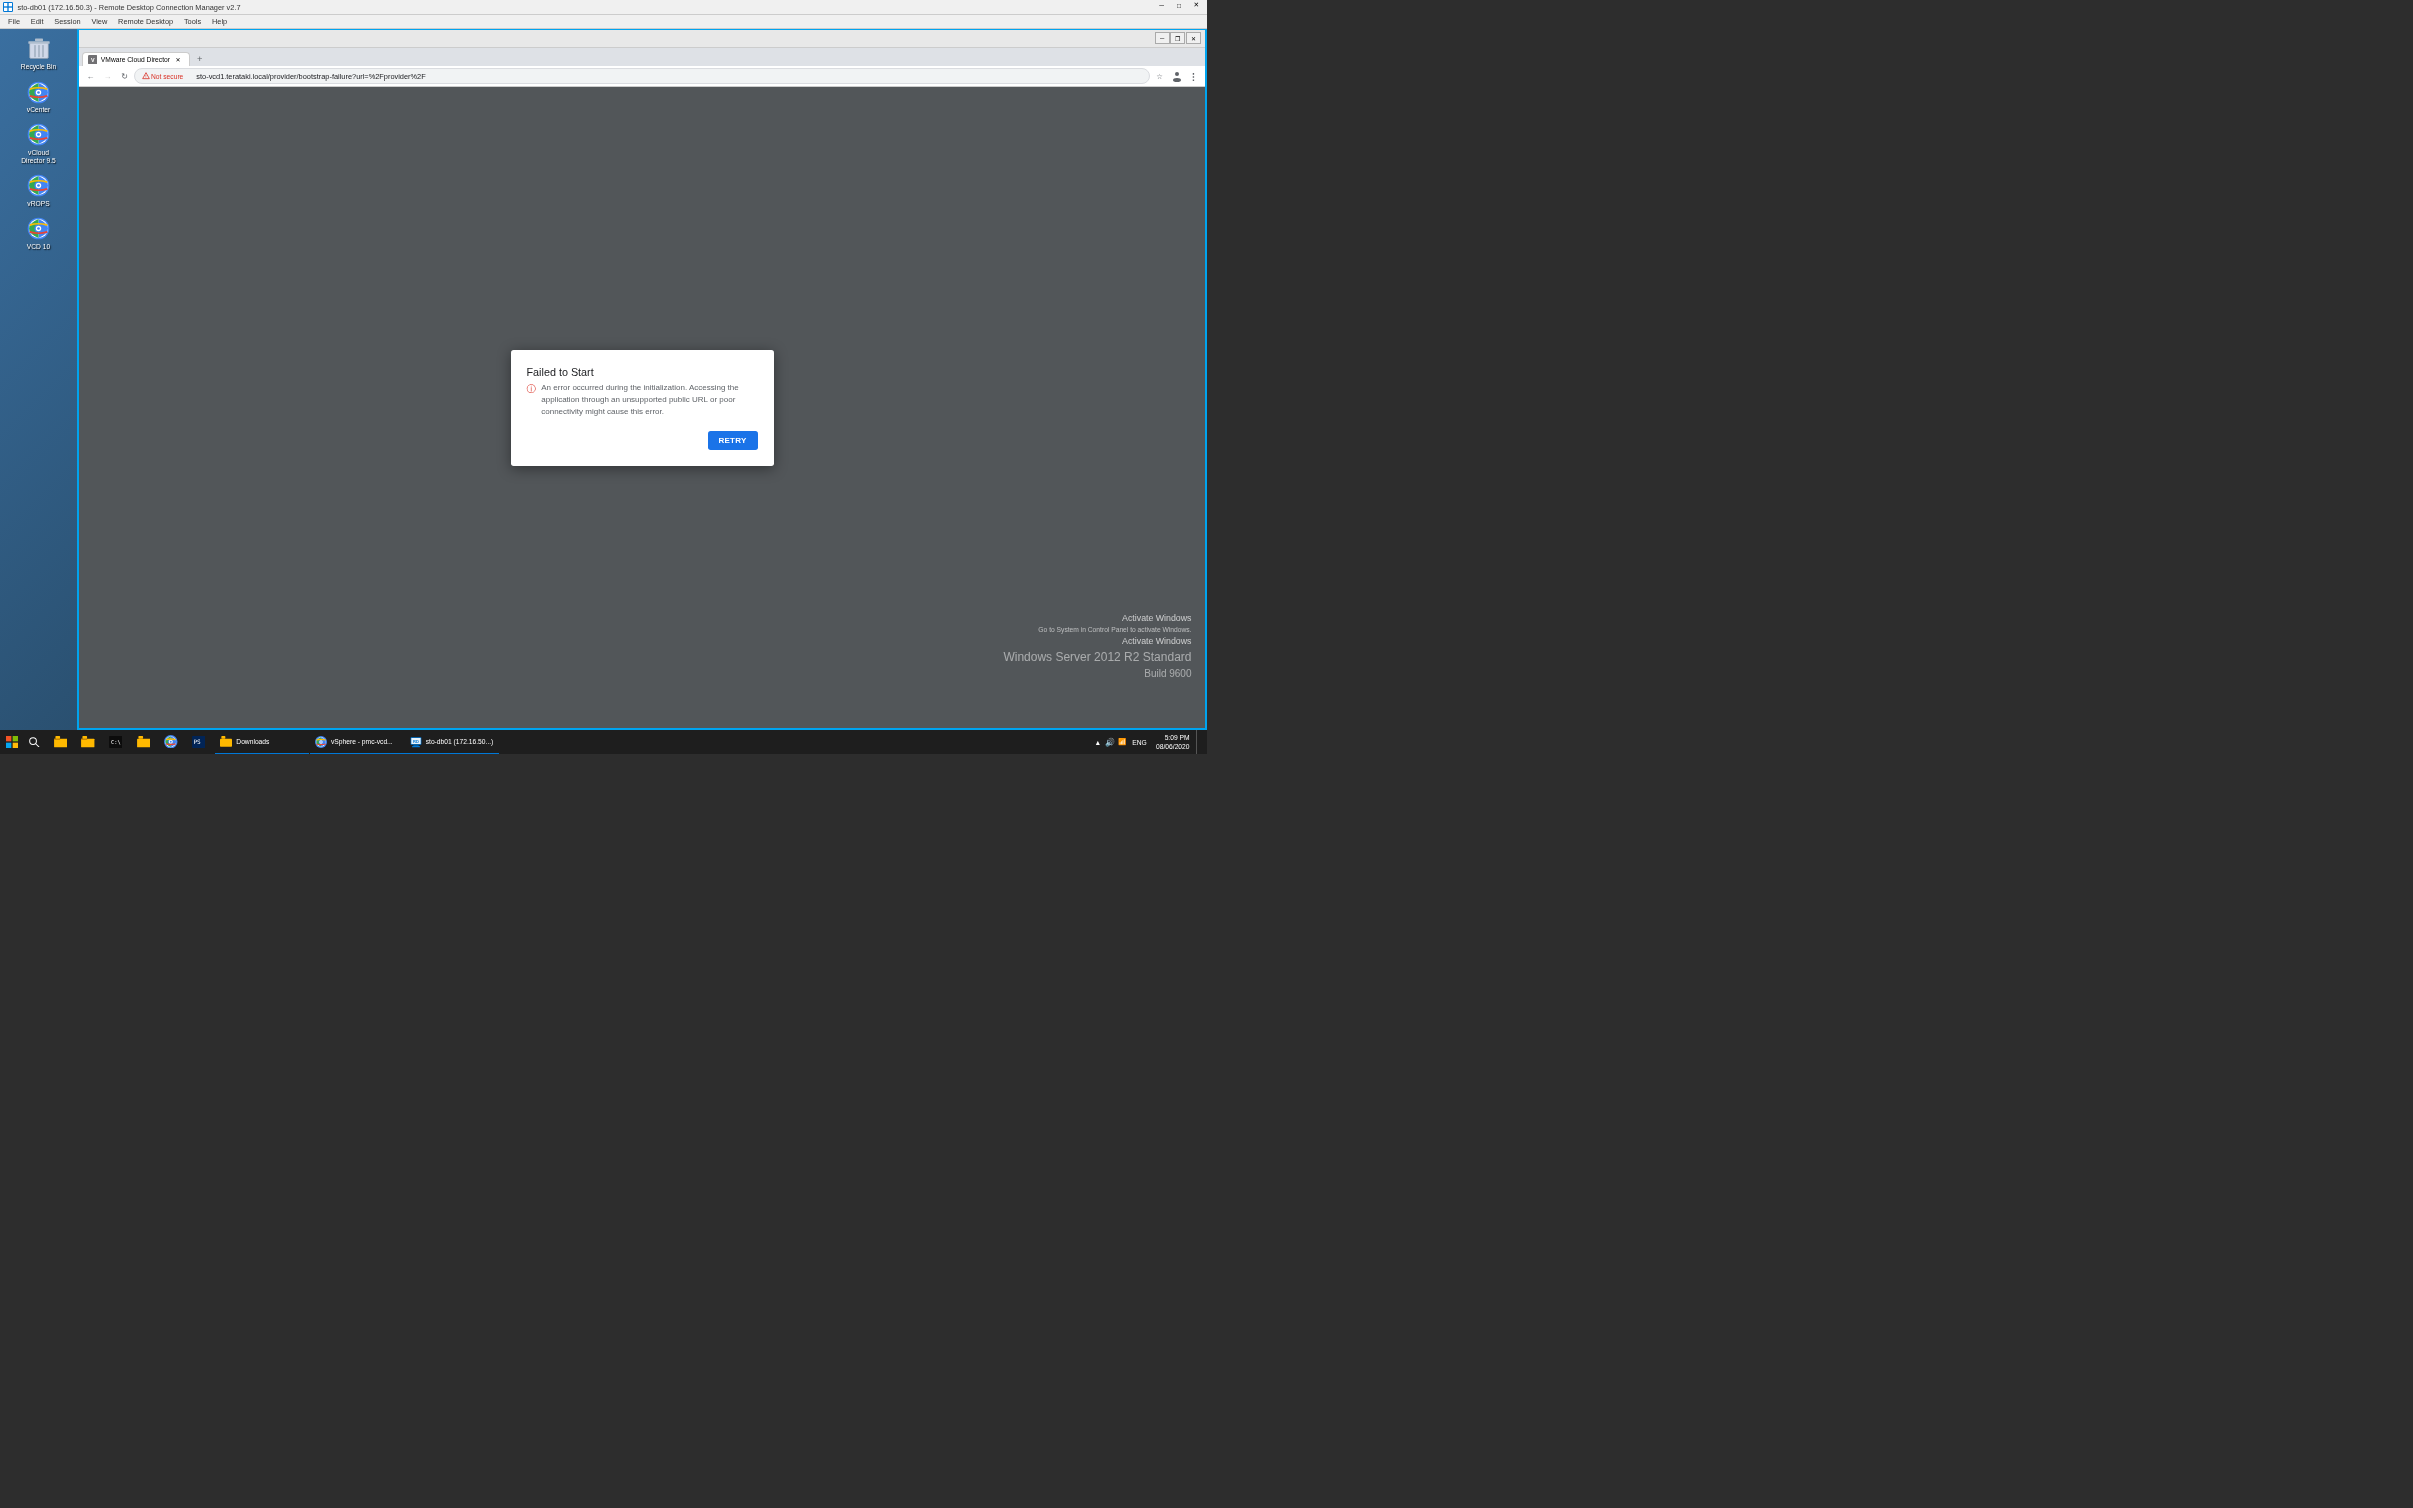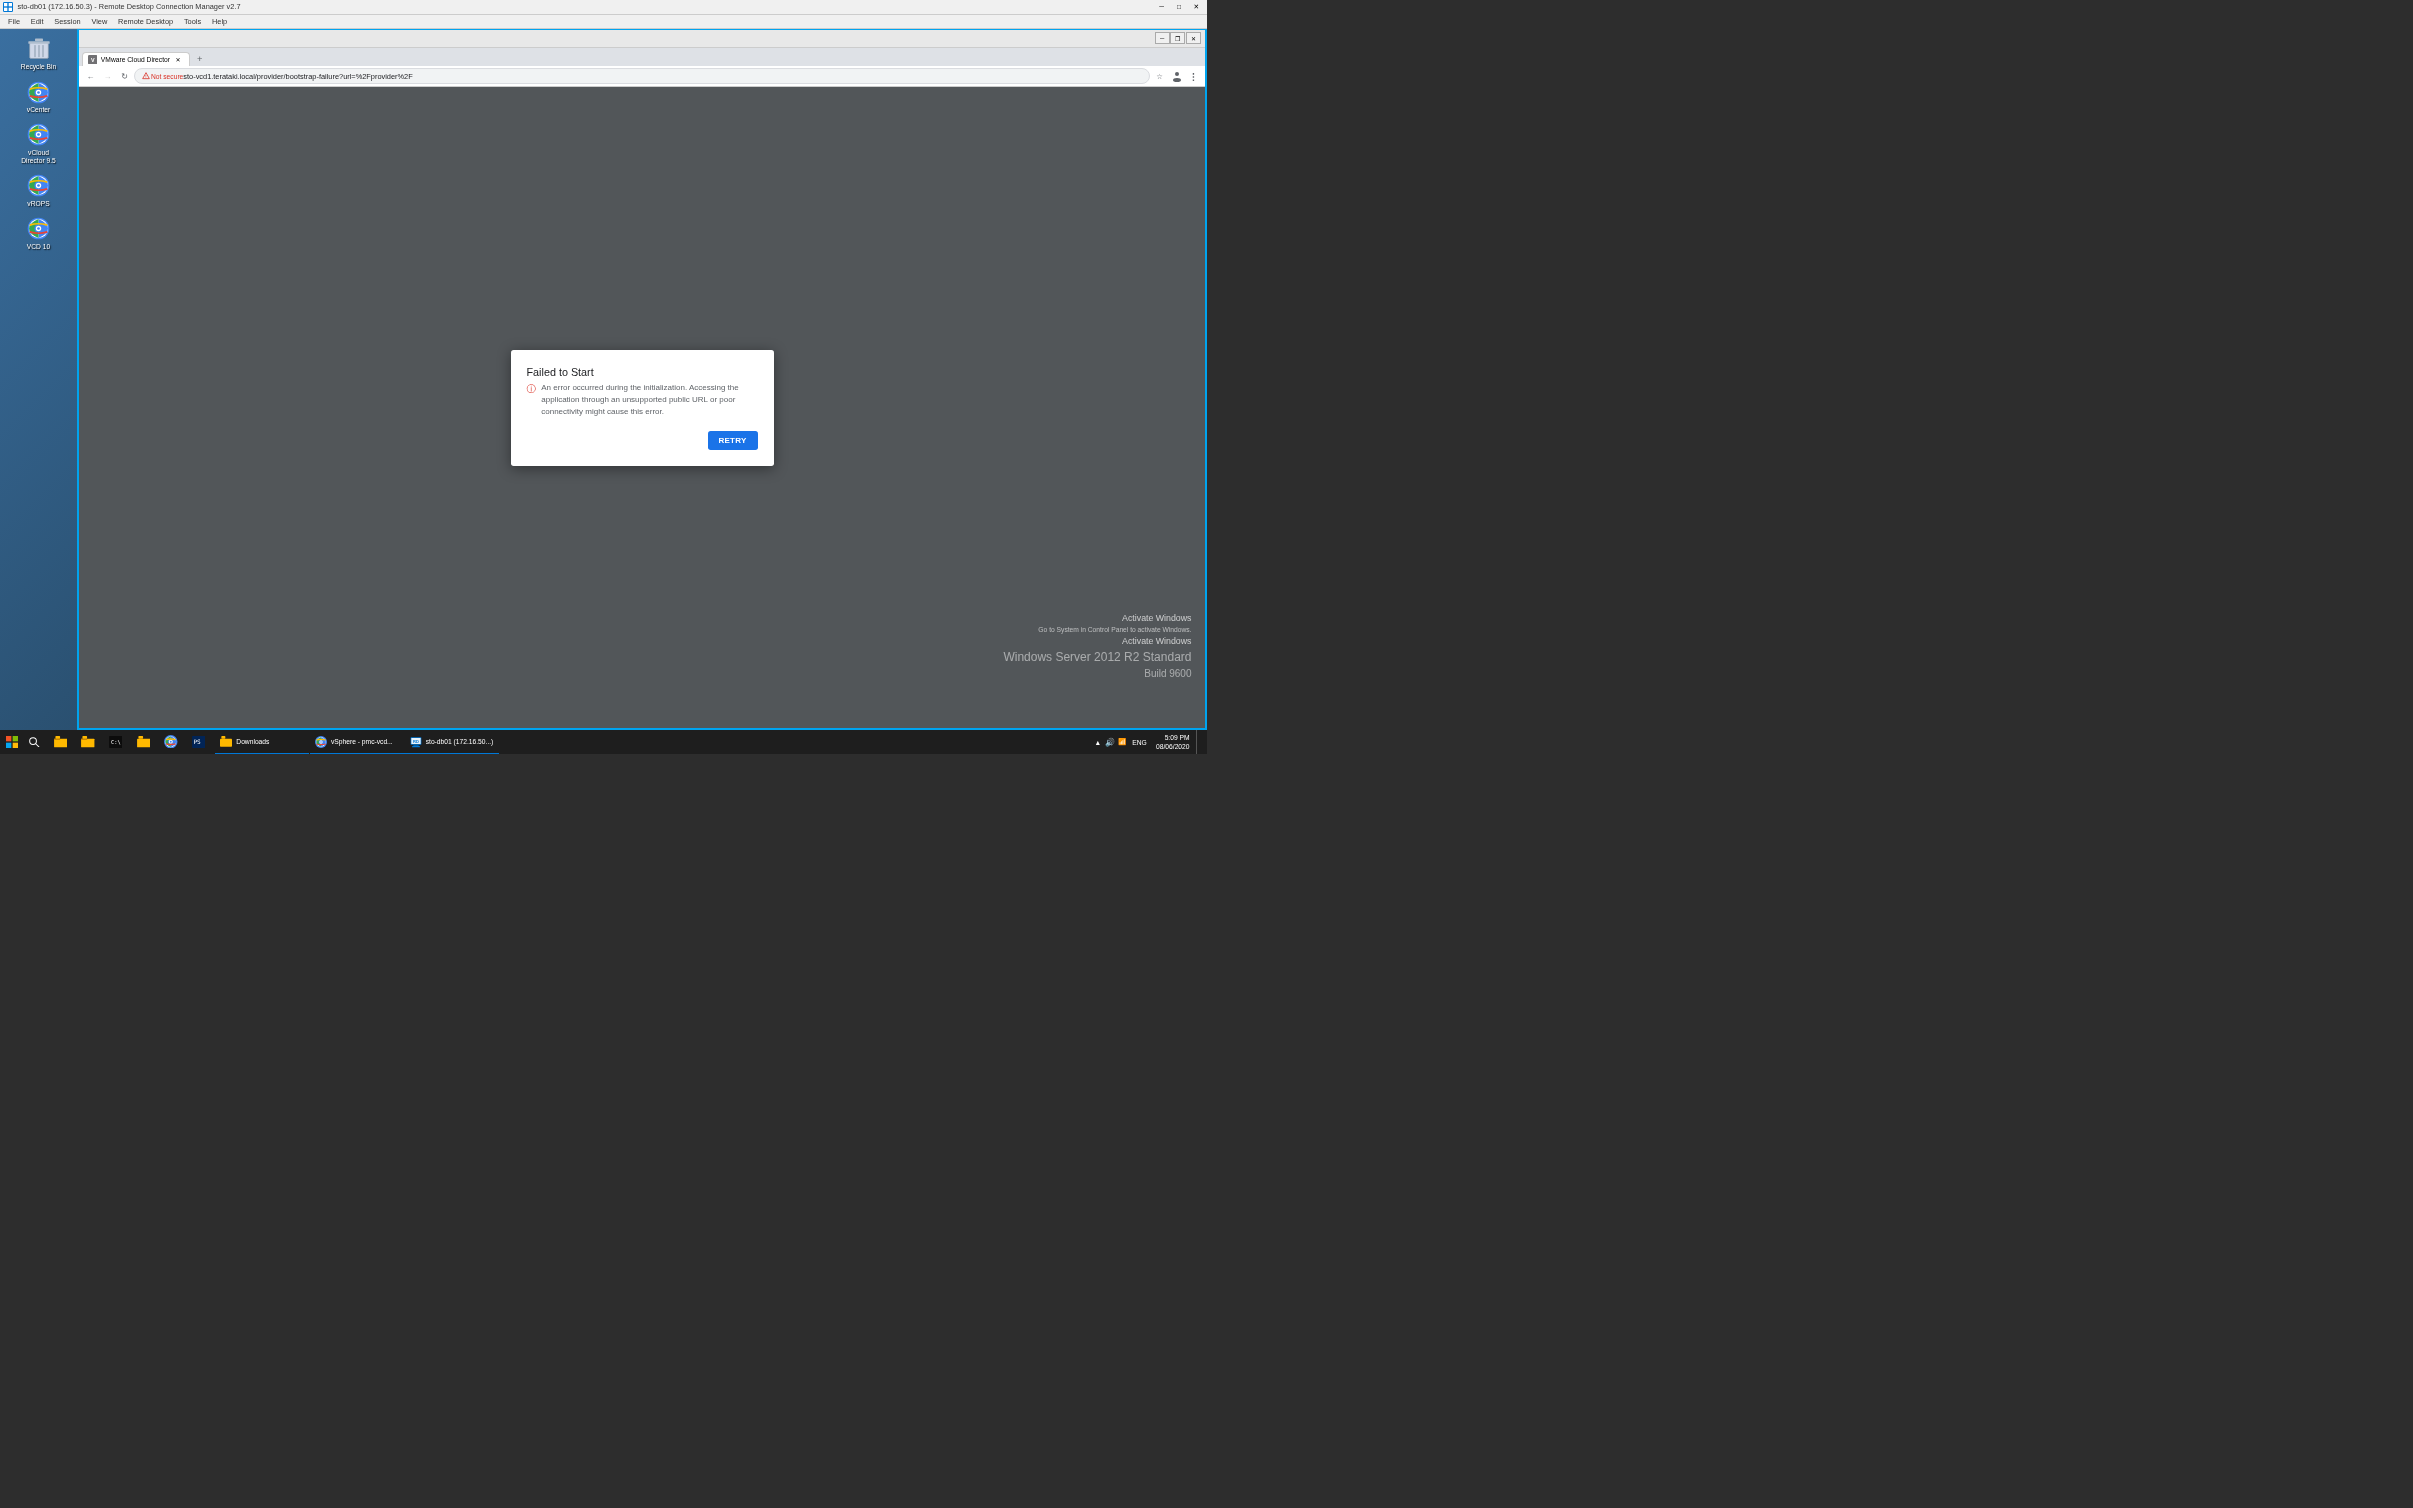--- a/index.html
+++ b/index.html
@@ -13,21 +13,20 @@
       position: relative;
     }
 
     
     #title-bar {
       position: absolute;
       top: 0; left: 0; right: 0;
       height: 15px;
       background: #f0f0f0;
       display: flex;
-      align-items: center;
       justify-content: space-between;
       padding: 0 2.7px;
       border-bottom: 0.7px solid #ccc;
       z-index: 100;
       gap: 24px;
     }
     #title-bar-left {
       display: flex;
       align-items: center;
       gap: 4px;
@@ -477,21 +476,21 @@
             <span style="font-size:6.7px;flex:1;overflow:hidden;text-overflow:ellipsis;white-space:nowrap;max-width:81px;">VMware Cloud Director</span>
             <span class="tab-close" style="font-size:6px;">✕</span>
           </div>
           <div class="new-tab-btn">+</div>
         </div>
 
         <div style="background:white;border-bottom:0.7px solid #ccc;padding:2px 4px;display:flex;align-items:center;gap:2px;">
           <div class="nav-btn">←</div>
           <div class="nav-btn disabled">→</div>
           <div class="nav-btn">↻</div>
-          <div style="flex:1;height:16px;border:0.7px solid #dadce0;border-radius:8px;padding:0 6.7px;font-size:7.4px;display:flex;align-items:center;gap:0;background:#f1f3f4;cursor:text;">
+          <div style="flex:1;height:16px;border:0.7px solid #dadce0;border-radius:8px;padding:0 6.7px;font-size:7.4px;display:flex;align-items:center;gap:13px;background:#f1f3f4;cursor:text;">
             <span style="color:#d93025;display:flex;align-items:center;gap:1.3px;">
               <svg width="8" height="8" viewBox="0 0 12 12" style="font-size:11px">
                 <path d="M6 1 L11 10 L1 10 Z" fill="none" stroke="#d93025" stroke-width="1.2"></path>
                 <text x="6" y="9" text-anchor="middle" fill="#d93025" font-size="6" font-weight="bold">!</text>
               </svg>
               <span style="color:#d93025;font-size:6.7px;">Not secure</span>
             </span>
             <span style="color:#202124;font-size:7.4px;">sto-vcd1.terataki.local/provider/bootstrap-failure?url=%2Fprovider%2F</span>
           </div>
           <div class="addr-action-btn">☆</div>

